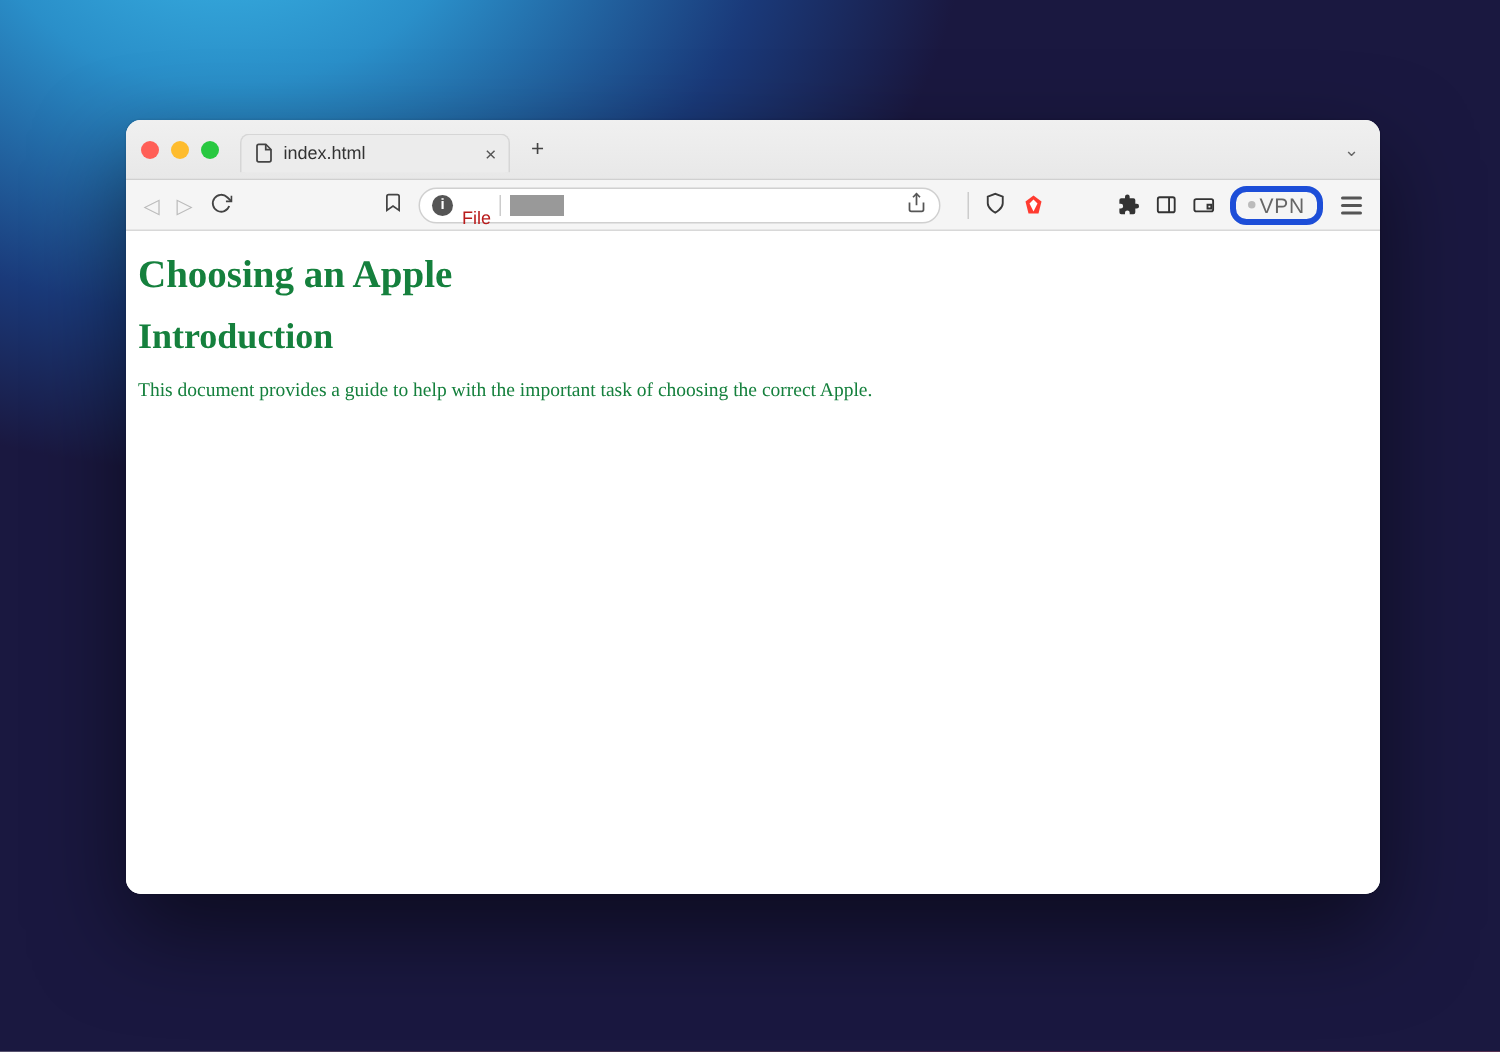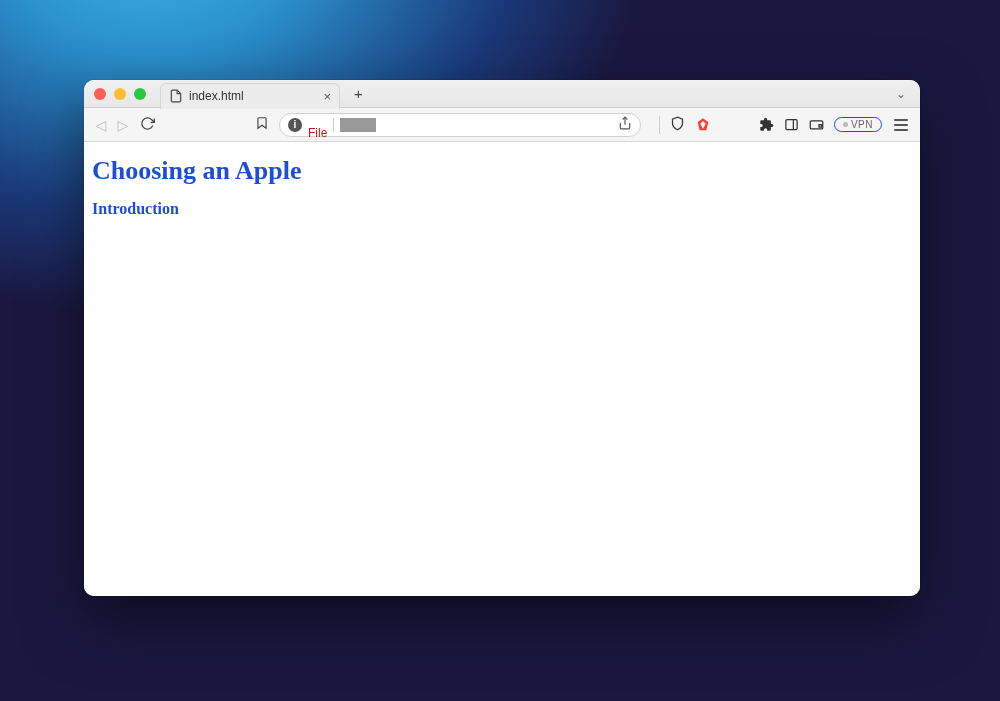--- a/index.html
+++ b/index.html
@@ -22,21 +22,21 @@
       width: 836px;
       height: 516px;
       background: #fff;
       border-radius: 10px;
       box-shadow: 0 25px 60px rgba(0,0,0,0.5), 0 0 0 1px rgba(0,0,0,0.05);
       overflow: hidden;
       display: flex;
       flex-direction: column;
     }
     .titlebar {
-      height: 28px;
+      height: 40px;
       background: linear-gradient(#f0f0f0, #e8e8e8);
       border-bottom: 1px solid #d0d0d0;
       display: flex;
       align-items: center;
       padding: 0 10px;
       position: relative;
     }
     .traffic-lights { display: flex; gap: 8px; }
     .tl { width: 12px; height: 12px; border-radius: 50%; }
     .tl.red { background: #ff5f57; }
@@ -106,37 +106,37 @@
     .addr-redact { width:36px; height:14px; background:#999; }
     .addr-share { margin-left:auto; color:#555; font-size:13px;}
     .toolbar-right { display:flex; align-items:center; gap:10px; margin-left:8px;}
     .tool-sep { width:1px; height:18px; background:#ccc; }
     .shield-icon { color:#3a3a3a; font-size:14px; }
     .brave-icon { display:inline-flex; align-items:center; position:relative;}
     .brave-icon svg { width:16px; height:18px; }
     .brave-badge { position:absolute; top:-4px; right:-6px; background:#ff3b30; color:#fff; font-size:8px; border-radius:7px; padding:0 3px; line-height:10px;}
     .ext-icon, .panel-icon, .wallet-icon { color:#333; font-size:14px; display:inline-flex;}
     .vpn-pill {
-      border:1px solid #1d4ed8; border-radius:11px; padding:1px 8px;
-      font-size:10px; color:#666; letter-spacing:0.5px; display:inline-flex; align-items:center; gap:3px;justify-content:space-between;
+      border:4px solid #1d4ed8; border-radius:11px; padding:1px 8px;
+      font-size:14px; color:#666; letter-spacing:0.5px; display:inline-flex; align-items:center; gap:3px;justify-content:space-between;
     }
     .vpn-dot { width:5px;height:5px;border-radius:50%;background:#bbb;}
     .hamburger { display:flex; flex-direction:column; gap:3px; cursor:pointer; padding:2px;}
     .hamburger span { width:14px; height:2px; background:#555; border-radius:1px;}
 
     .content {
       flex:1;
       background:#fff;
       padding: 8px 8px;
       font-family: "Times New Roman", Times, serif;
-      color:#1d4ed8;
+      color:#15803d;
       overflow:auto;
     }
     .content h1 { font-size: 26px; font-weight: bold; margin: 6px 0 14px 0;}
-    .content h2 { font-size: 16px; font-weight: bold; margin: 10px 0 12px 0;}
+    .content h2 { font-size: 24px; font-weight: bold; margin: 10px 0 12px 0;}
     .content p { font-size: 13px; margin: 0 0 14px 0; line-height:1.35;}
   </style>
 </head>
 <body>
 
 <div class="browser-window">
 
   <div class="titlebar">
     <div class="traffic-lights">
       <div class="tl red"></div>
@@ -231,15 +231,16 @@
         <span></span>
           <span></span>
           <span></span>
       </span>
     </div>
   </div>
 
   <div class="content">
     <h1>Choosing an Apple</h1>
     <h2>Introduction</h2>
+    <p>This document provides a guide to help with the important task of choosing the correct Apple.</p>
   </div>
 
 </div>
 
 </body></html>

